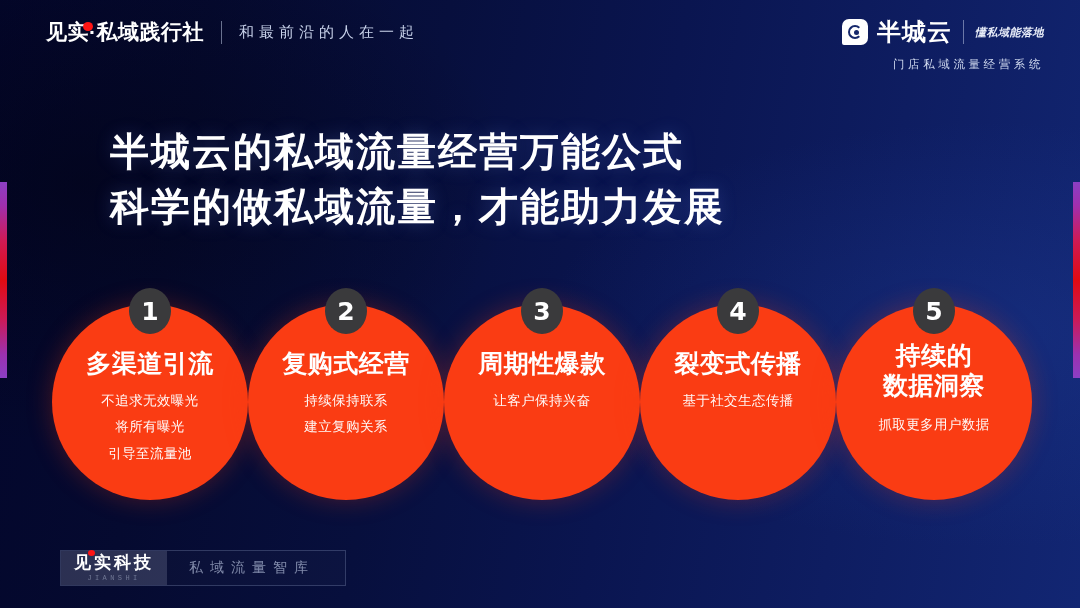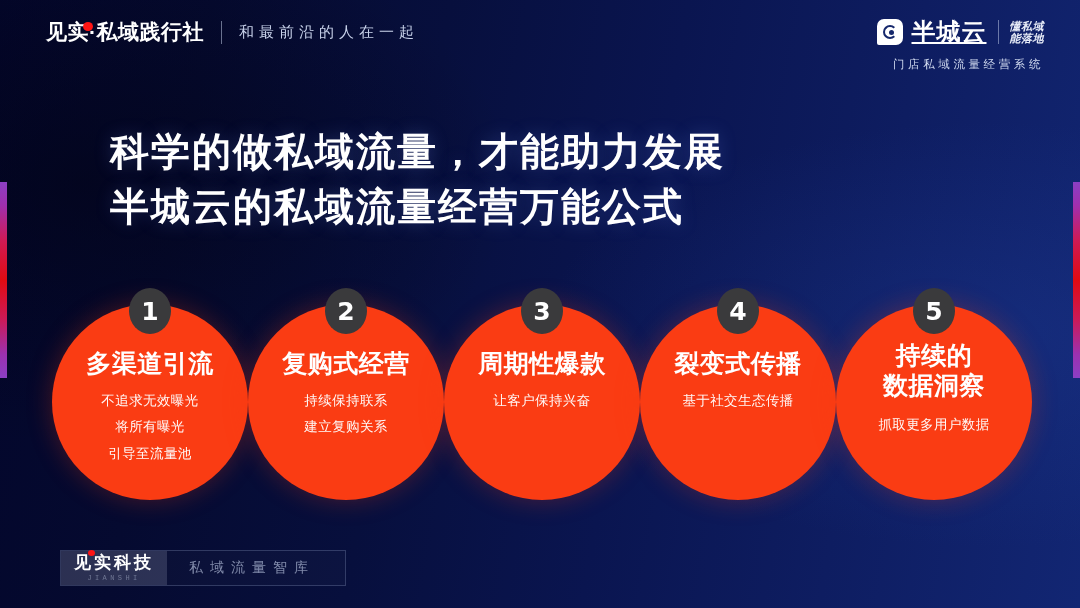--- a/index.html
+++ b/index.html
@@ -113,31 +113,30 @@
     border-radius: 50%;
     background: #15276b;
     z-index: 2;
   }
   .br-name {
     color: #ffffff;
     font-size: 24px;
     font-weight: bold;
     letter-spacing: 1px;
     white-space: nowrap;
-    text-decoration: underline;
   }
   .br-vline {
     width: 1px;
     height: 24px;
     background: rgba(200,210,235,0.5);
     margin: 0 2px;
   }
   .br-slogan {
     display: flex;
-    flex-direction: column;
+    flex-direction: row;
     line-height: 1.12;
     color: #e6ebf7;
     font-size: 11px;
     font-weight: bold;
     letter-spacing: 0.5px;
     font-style: italic;
     text-align: center;
   }
   .br-sub {
     margin-top: 9px;
@@ -338,22 +337,22 @@
           <span>懂私域</span>
           <span>能落地</span>
         </div>
       </div>
       <div class="br-sub">门店私域流量经营系统</div>
     </div>
 
   </div>
 
   <div class="title-block">
+    <div class="title-line">半城云的私域流量经营万能公式</div>
     <div class="title-line">科学的做私域流量，才能助力发展</div>
-    <div class="title-line">半城云的私域流量经营万能公式</div>
   </div>
 
   <div class="circles">
 
     <div class="node" style="left:52px">
       <div class="disc"></div>
       <div class="badge">1</div>
       <div class="node-body">
         <div class="node-title">多渠道引流</div>
         <div class="node-lines">

